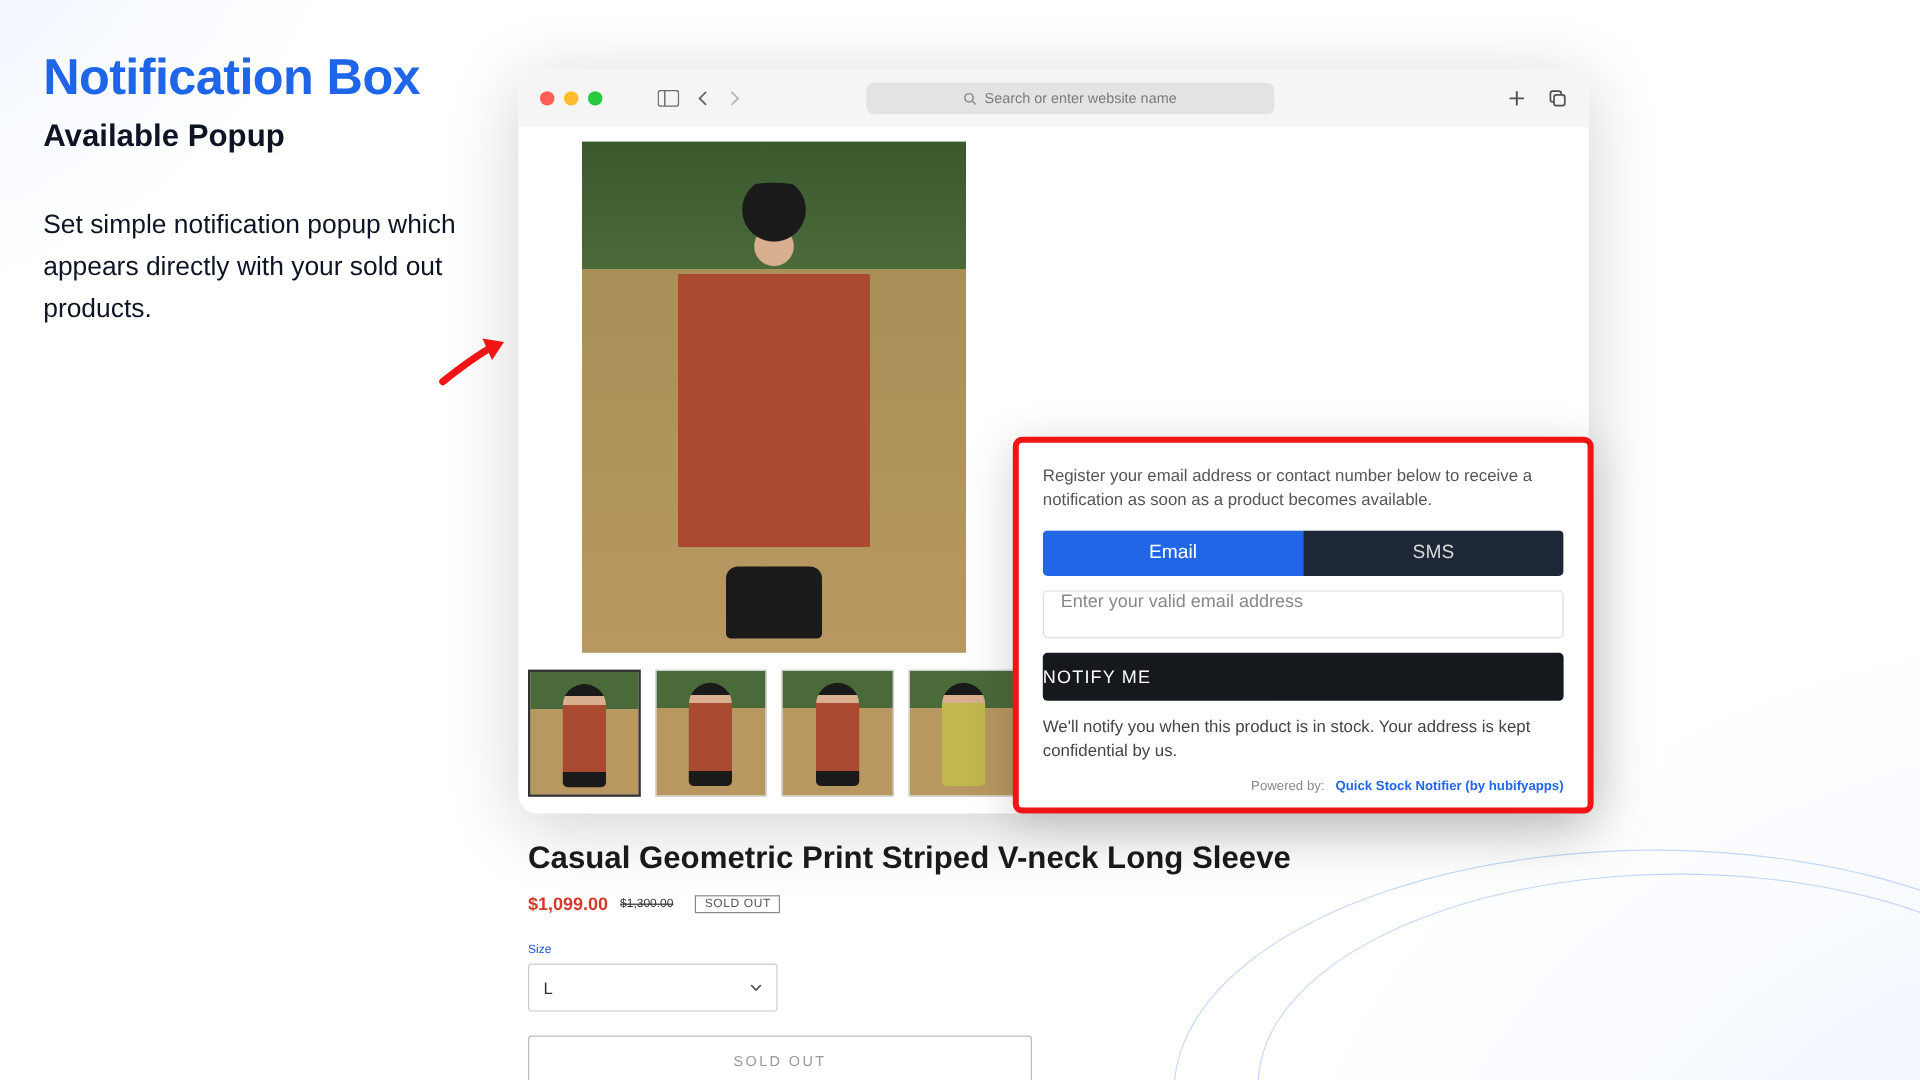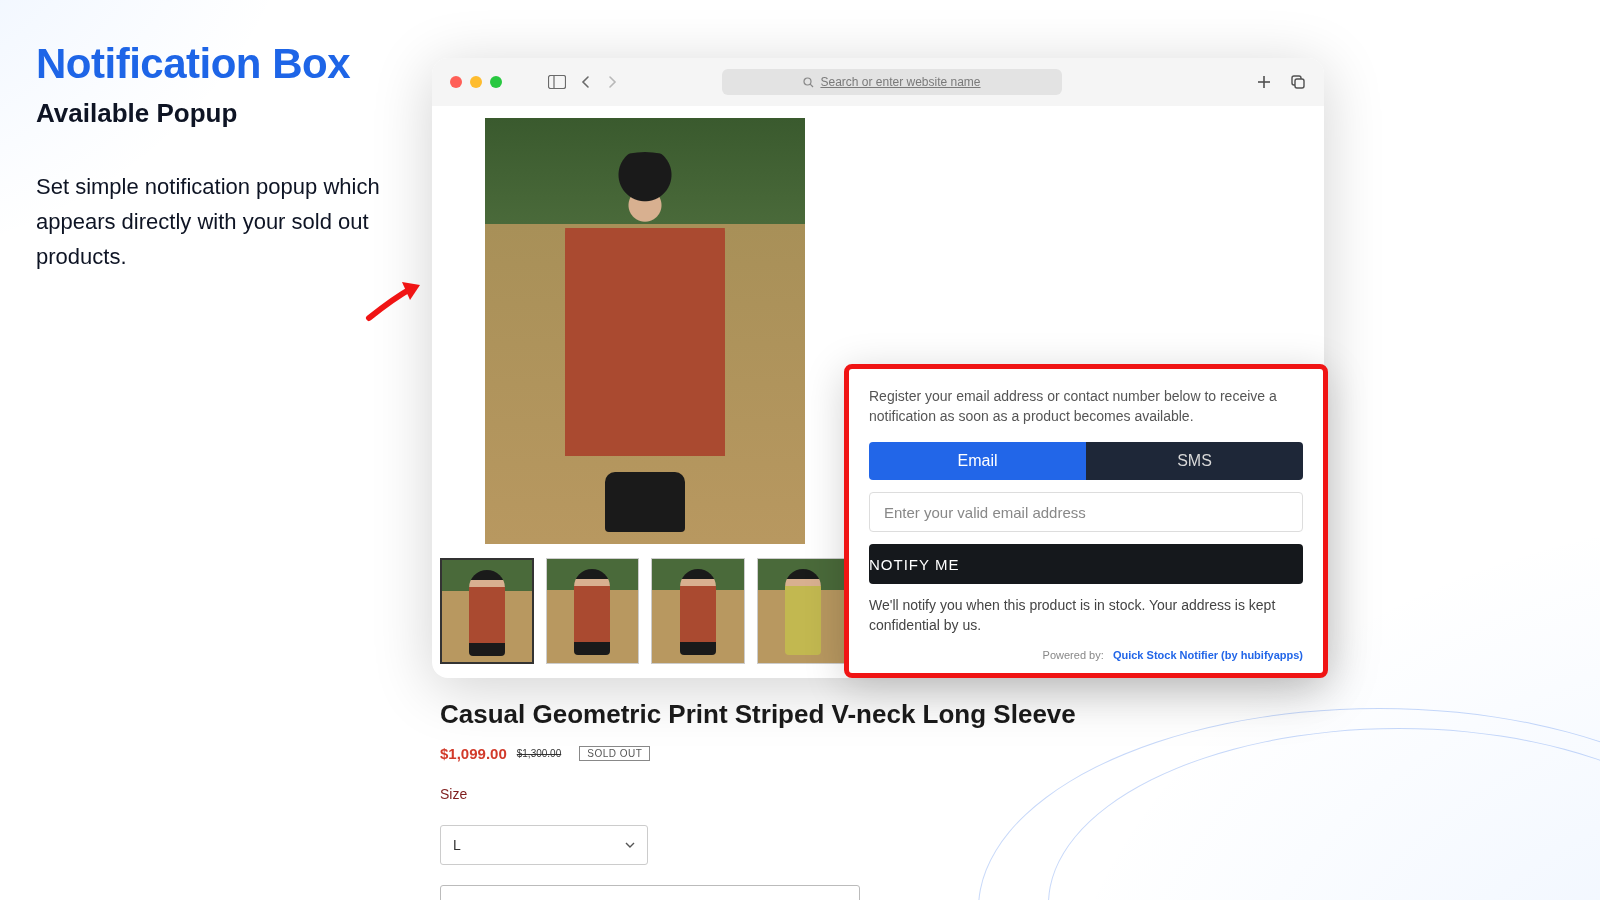--- a/index.html
+++ b/index.html
@@ -55,21 +55,21 @@
   display: flex; align-items: center; padding: 0 18px; gap: 14px;
 }
 .traffic-lights { display: flex; gap: 8px; }
 .tl { width: 12px; height: 12px; border-radius: 50%; }
 .tl.red { background: #ff5f57; } .tl.yel { background: #febc2e; } .tl.grn { background: #28c840; }
 .tb-spacer { width: 18px; }
 .tb-icon { color: #6a6a6a; display:flex; align-items:center; }
 .search-bar {
   flex: 1; height: 26px; background: #e3e3e3; border-radius: 6px;
   display: flex; align-items: center; justify-content: center; gap: 6px;
-  color: #7a7a7a; font-size: 12px; max-width: 340px; margin: 0 auto; text-decoration: underline;
+  color: #7a7a7a; font-size: 12px; max-width: 340px; margin: 0 auto;
 }
 .tb-right { display:flex; gap:18px; margin-left:auto; color:#505050; }
 
 .page { display: flex; padding: 12px 16px 12px 8px; gap: 28px; flex-direction: column; }
 .gallery { width: 410px; }
 .main-img {
   width: 320px; height: 426px; margin: 0 auto 14px;
   background: linear-gradient(180deg, #3a5a2e 0%, #4a6a3a 25%, #a89058 25%, #b89860 100%);
   position: relative; overflow: hidden;
 }
@@ -100,21 +100,21 @@
   border-radius:18px 18px 4px 4px;
 }
 .thumb.alt .tfig { background: linear-gradient(180deg, #1a1a1a 0 12%, #d8b090 12% 20%, #c2b850 20% 100%); }
 
 .pd { flex: 1; padding-top: 6px; }
 .ptitle { font-size: 26px; font-weight: 700; color: #1a1a1a; line-height: 1.25; margin-bottom: 14px; }
 .price-row { display:flex; align-items:center; gap:10px; margin-bottom: 24px; }
 .price { color: #d23a2a; font-weight: 700; font-size: 15px; }
 .price-old { color: #333; text-decoration: line-through; font-size: 10px; }
 .soldout-badge { border:1px solid #888; padding:1px 7px; font-size:10px; letter-spacing:0.5px; color:#555; margin-left:8px; }
-.opt-label { font-size:14px; color:#7f1d1d; margin-bottom:23px; }
+.opt-label { font-size:10px; color:#1d4ed8; margin-bottom:6px; }
 .size-sel {
   width: 208px; height: 40px; border:1px solid #ccc; border-radius:3px;
   display:flex; align-items:center; justify-content:space-between; padding:0 12px;
   font-size:14px; color:#333; margin-bottom: 20px;
 }
 .soldout-btn {
   width: 420px; height: 42px; border:1px solid #bbb; border-radius:3px;
   display:flex; align-items:center; justify-content:center;
   font-size:12px; letter-spacing:2px; color:#999; background:#fff;
 }
@@ -127,21 +127,21 @@
   box-shadow: 0 8px 40px rgba(0,0,0,0.18);
 }
 .nb-title { font-size: 19px; font-weight: 700; color: #111; line-height: 1.35; margin-bottom: 10px; }
 .nb-sub { font-size: 14px; color: #555; line-height: 1.4; margin-bottom: 16px; }
 .nb-tabs { display:flex; border-radius:4px; overflow:hidden; margin-bottom:12px; }
 .nb-tab { flex:1; height:38px; display:flex; align-items:center; justify-content:center; font-size:16px; }
 .nb-tab.email { background:#2266e8; color:#fff; }
 .nb-tab.sms { background:#1e2738; color:#d8d8d8;text-align:center; }
 .nb-input {
   width:100%; height:40px; border:1px solid #ddd; border-radius:4px;
-  padding:0 14px; font-size:15px; color:#888; display:flex; align-items:center;
+  padding:0 14px; font-size:15px; color:#888; display:flex; align-items:flex-start;
   margin-bottom:12px;
 }
 .nb-btn {
   width:100%; height:40px; background:#15181c; color:#fff; border-radius:4px;
   display:flex; align-items:center; justify-content:flex-start; font-size:15px; letter-spacing:1px;
   margin-bottom:12px;
 }
 .nb-foot { font-size:14px; color:#444; line-height:1.4; margin-bottom:14px; }
 .nb-power { text-align:right; font-size:11px; color:#888; }
 .nb-power a { color:#2266e8; font-weight:600; }

